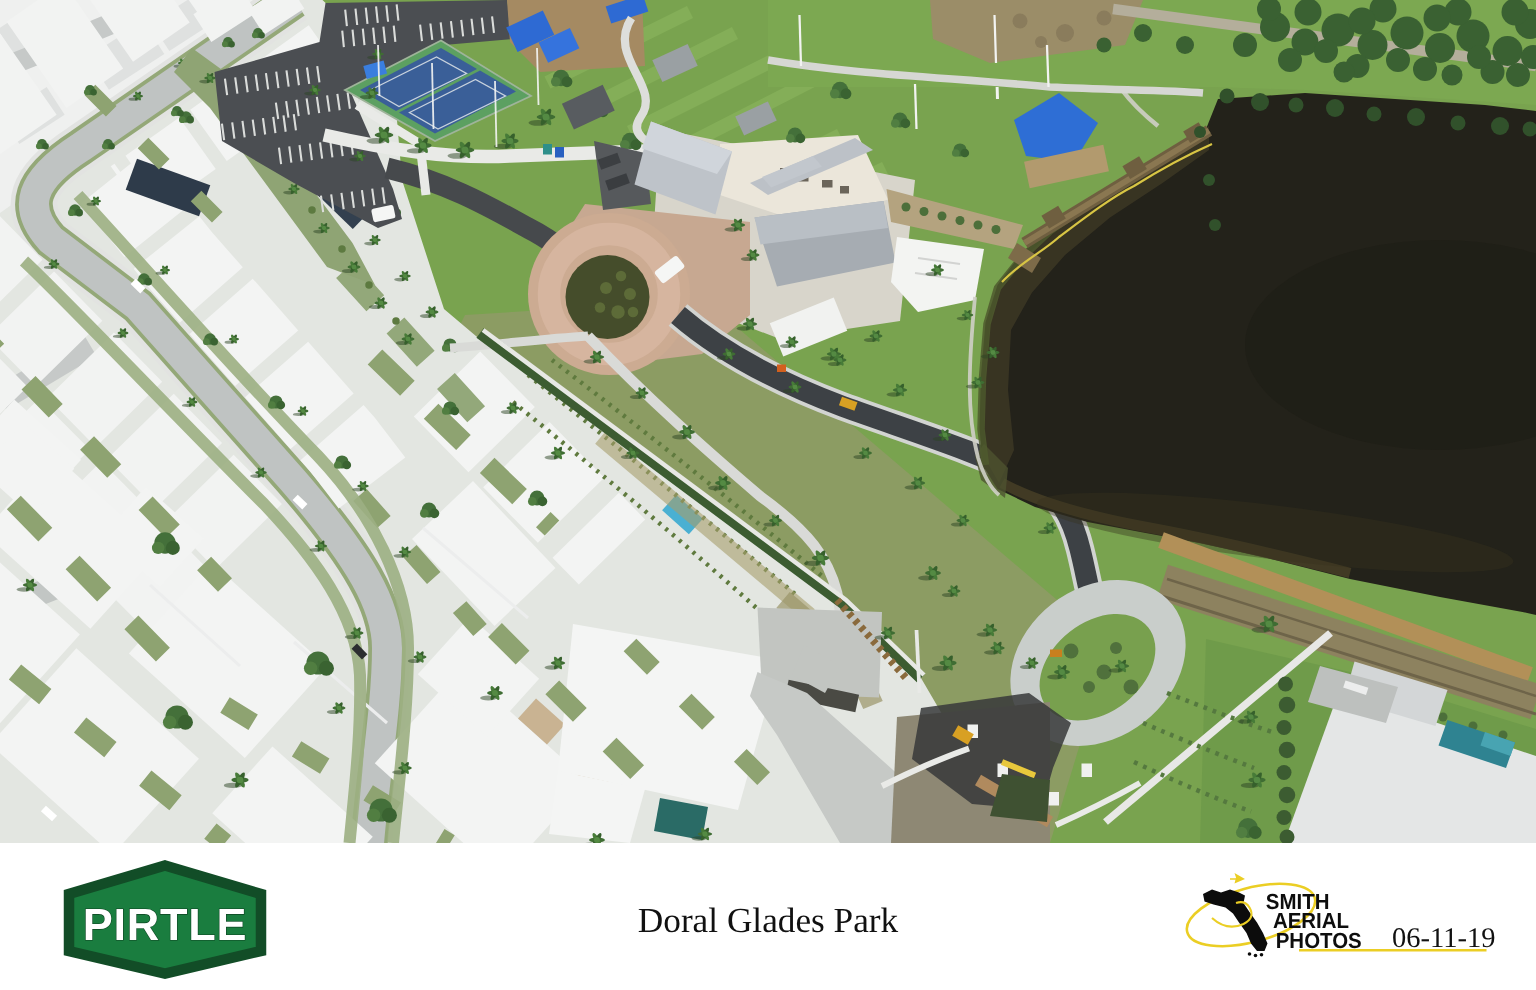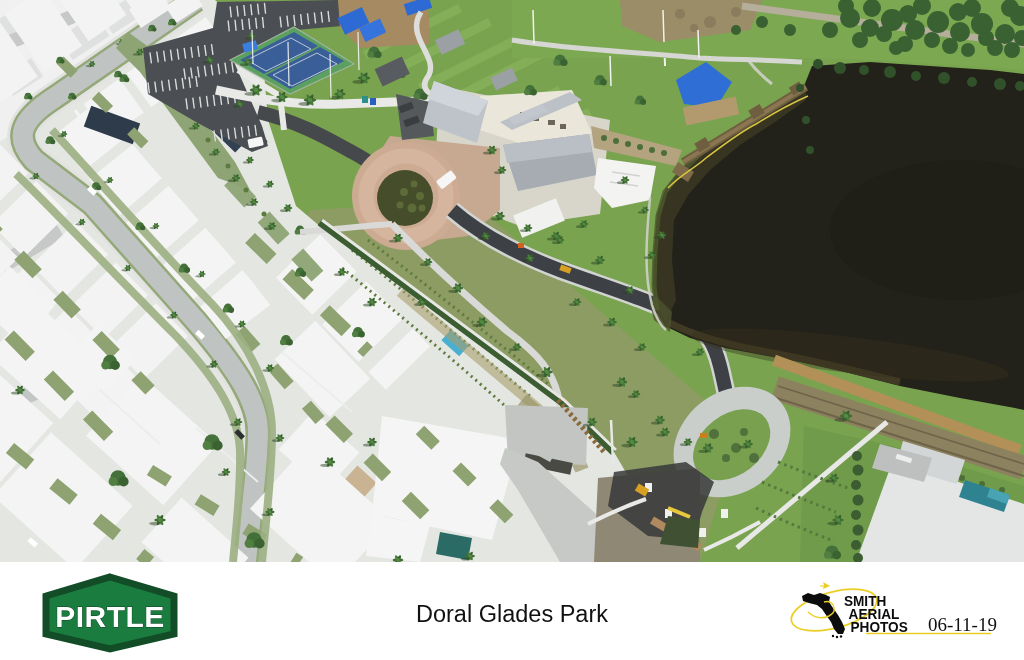--- a/index.html
+++ b/index.html
@@ -633,21 +633,21 @@
 </g>
 </svg>
 
 <div style="position:absolute;left:0;top:562px;width:1024px;height:98px;background:#ffffff;"></div>
 
 <svg style="position:absolute;left:0;top:562px;" width="260" height="98" viewBox="0 0 260 98">
 <polygon points="110,15 174,34 174,72 110,87 46,72 46,34" fill="#1a7d3f" stroke="#124d27" stroke-width="7"></polygon>
 <text x="110" y="64.5" text-anchor="middle" font-family="Liberation Sans, sans-serif" font-size="30" font-weight="bold" fill="#ffffff" stroke="#0e4423" stroke-width="0.8" paint-order="stroke" letter-spacing="0.5">PIRTLE</text>
 </svg>
 
-<div style="position:absolute;left:0;top:601px;width:1024px;text-align:center;font-family:Liberation Sans, sans-serif;font-size:23.5px;color:#111;">Doral Glades Park</div>
+<div style="position:absolute;left:0;top:601px;width:1024px;text-align:center;font-family:Liberation Serif, serif;font-size:23.5px;color:#111;">Doral Glades Park</div>
 
 <svg style="position:absolute;left:780px;top:562px;" width="244" height="98" viewBox="0 0 244 98">
 
 <ellipse cx="54" cy="48" rx="44" ry="18" fill="none" stroke="#ebce24" stroke-width="1.7" transform="rotate(-15 54 48)"></ellipse>
 
 <line x1="86" y1="71.5" x2="211" y2="71.5" stroke="#ebce24" stroke-width="1.7"></line>
 
 <path d="M22,34 L28,31 L34,33 L40,31 L46,33 L50,35 L49,40 L53,46 L58,53 L62,60 L65,67 L63,72 L58,72 L54,67 L51,60 L46,53 L42,47 L37,43 L29,41 L23,39 Z" fill="#0c0c0c"></path>
 <circle cx="53" cy="74" r="1.2" fill="#0c0c0c"></circle>
     <circle cx="57" cy="75" r="1.2" fill="#0c0c0c"></circle>

